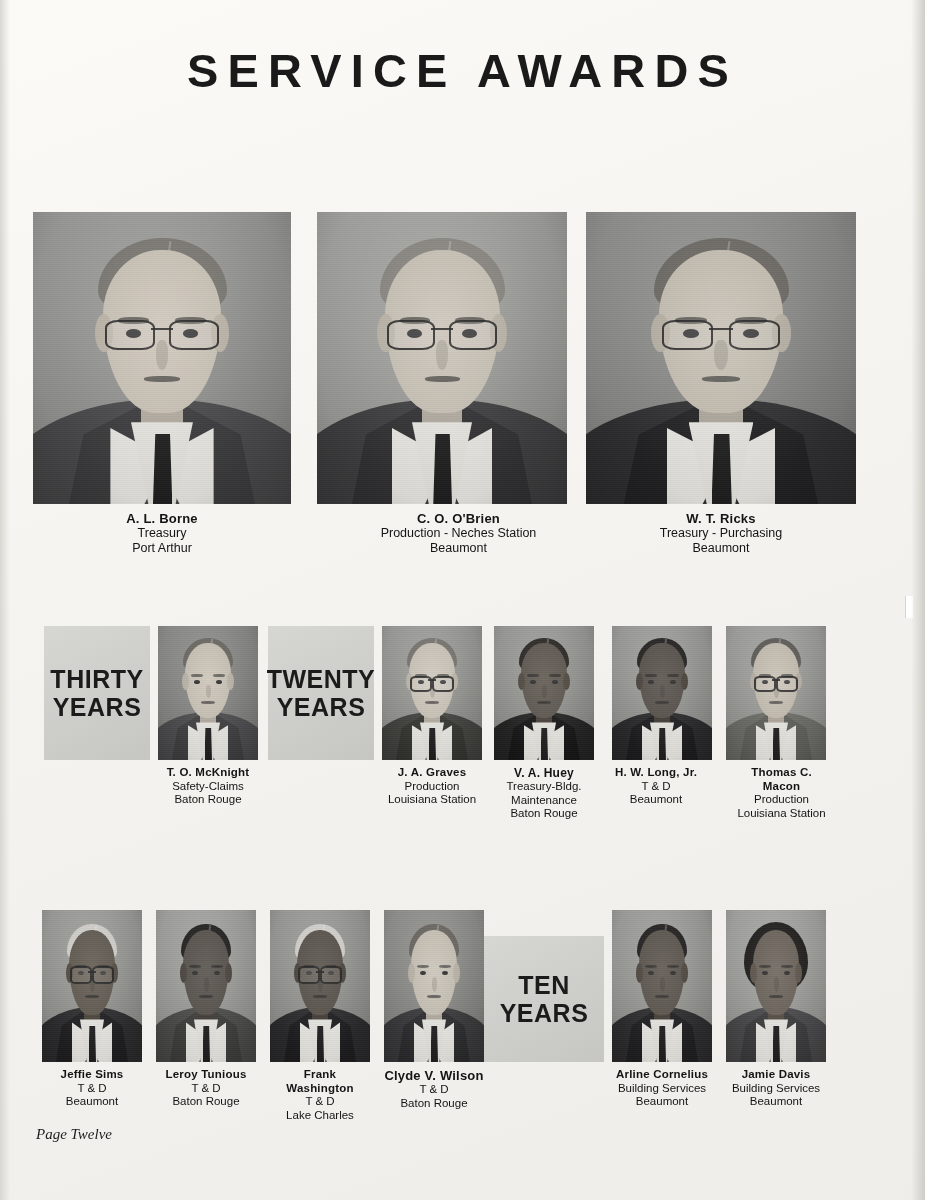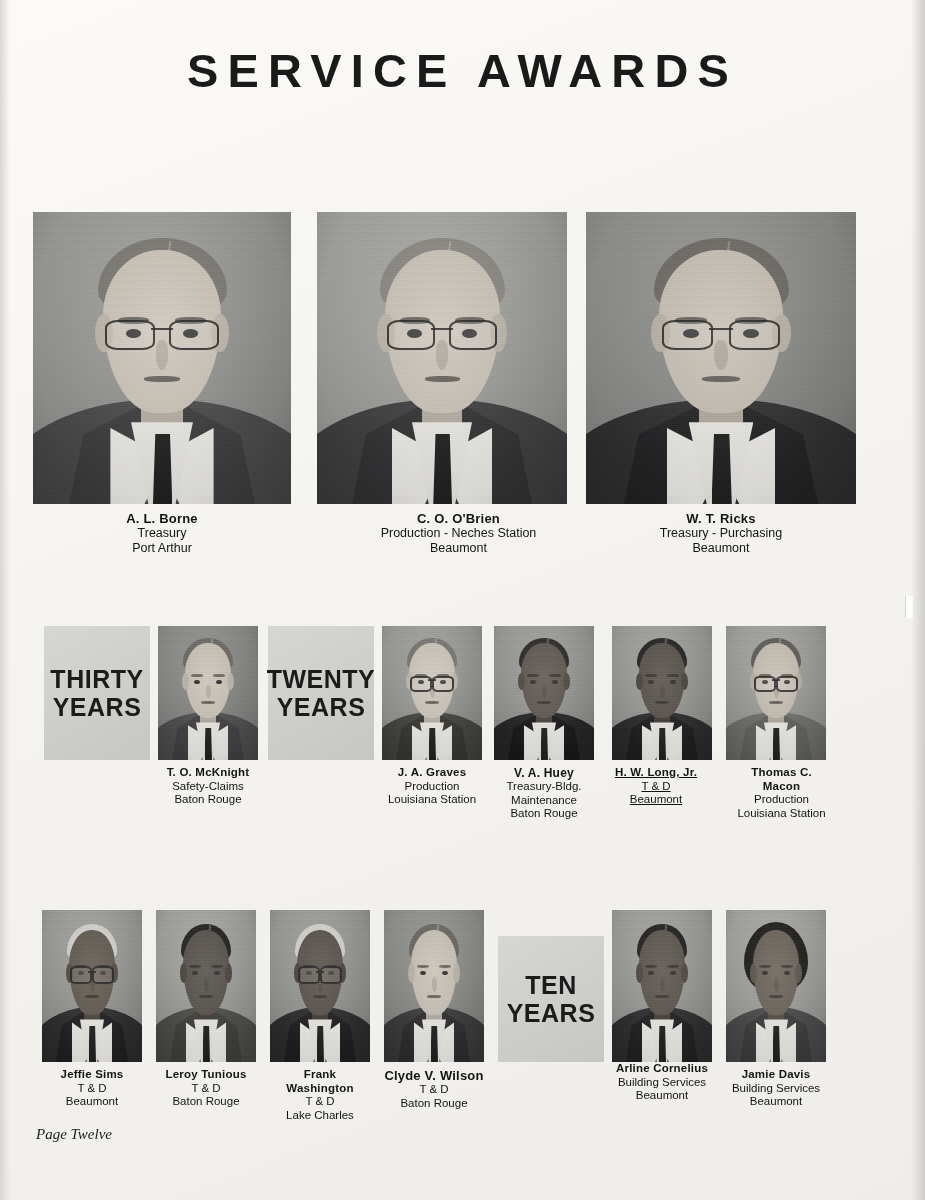--- a/index.html
+++ b/index.html
@@ -531,21 +531,21 @@
       </div>
       </div>
     <div class="cap" style="margin-top:6px; font-size:11.5px;">
       <span class="nm" style="font-size:12px;">V. A. Huey</span>
       <span class="ln">Treasury-Bldg.</span>
       <span class="ln">Maintenance</span>
       <span class="ln">Baton Rouge</span>
     </div>
   </div>
 
-  <div class="cell" style="left:612px; top:626px; width:88px;text-decoration:underline;">
+  <div class="cell" style="left:612px; top:626px; width:88px;">
     <div class="photo" style="width:100px; height:134px;">
       <div class="portrait">
         <div class="p-bg" style="background:linear-gradient(150deg, #ababa8, #8b8b88)"></div>
         <div class="p-shoulders" style="background:#2a2a2c"></div>
         <div class="p-lapel-l" style="background:#1c1c1e"></div>
         <div class="p-lapel-r" style="background:#1c1c1e"></div>
         <div class="p-neck" style="background:#413a34"></div>
         <div class="p-hair" style="background:#232120"></div>
           <div class="p-hairpart"></div>
         <div class="p-head" style="background:#57504a"></div>
@@ -756,21 +756,21 @@
         <div class="p-grain"></div>
       </div>
       </div>
     <div class="cap" style="margin-top:6px; font-size:11.5px;">
       <span class="nm" style="font-size:13px;">Clyde V. Wilson</span>
       <span class="ln">T &amp; D</span>
       <span class="ln">Baton Rouge</span>
     </div>
   </div>
 
-  <div class="wordtile" style="left:498px; top:936px; width:106px; height:126px; font-size:25px;">
+  <div class="wordtile" style="left:484px; top:936px; width:120px; height:126px; font-size:25px;">
     <span>TEN</span>
     <span>YEARS</span>
   </div>
 
   <div class="cell" style="left:612px; top:910px; width:100px;">
     <div class="photo" style="width:100px; height:152px;">
       <div class="portrait">
         <div class="p-bg" style="background:linear-gradient(150deg, #acaca9, #8c8c89)"></div>
         <div class="p-shoulders" style="background:#2d2d2f"></div>
         <div class="p-lapel-l" style="background:#1f1f21"></div>
@@ -789,21 +789,21 @@
         <div class="p-mouth"></div>
 
         <div class="p-collar-l"></div>
         <div class="p-collar-r"></div>
         <div class="p-shirt"></div>
         <div class="p-tie"></div>
         <div class="p-vig"></div>
         <div class="p-grain"></div>
       </div>
       </div>
-    <div class="cap" style="font-size:11.5px;">
+    <div class="cap" style="margin-top:6px; font-size:11.5px;">
       <span class="nm" style="font-size:11.5px;">Arline Cornelius</span>
       <span class="ln">Building Services</span>
       <span class="ln">Beaumont</span>
     </div>
   </div>
 
   <div class="cell" style="left:726px; top:910px; width:100px;">
     <div class="photo" style="width:100px; height:152px;">
       <div class="portrait">
         <div class="p-bg" style="background:linear-gradient(150deg, #b2b2af, #92928f)"></div>

